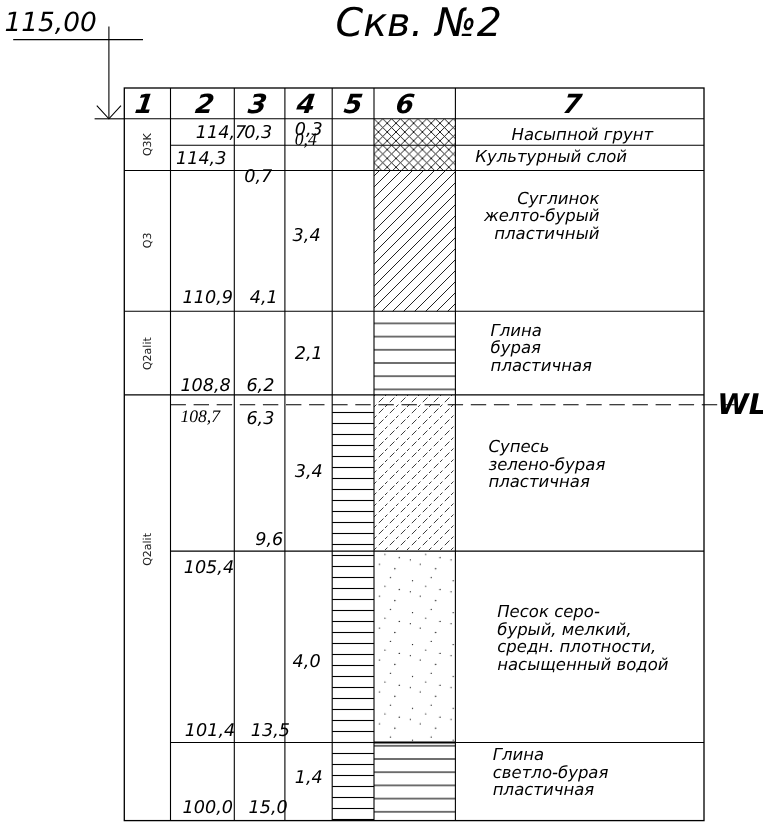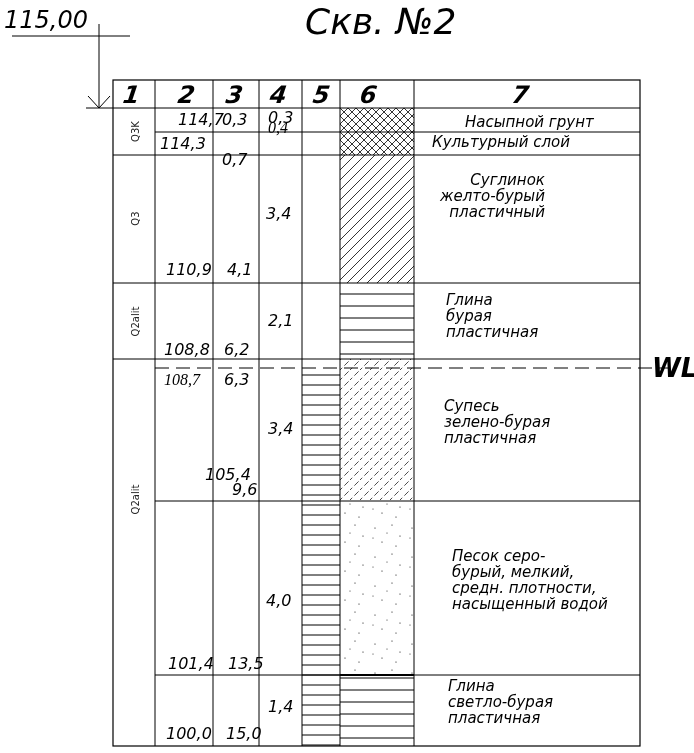--- a/index.html
+++ b/index.html
@@ -116,21 +116,21 @@
 <div class="t num" style="left:268px;top:313px;">2,1</div>
 <div class="t num" style="left:164px;top:342px;">108,8</div>
 <div class="t num" style="left:224px;top:342px;">6,2</div>
 <div class="t desc" style="left:446px;top:292px;">Глина
 бурая
 пластичная</div>
 
 <div class="t num" style="left:164px;top:372px;font-family:Liberation Serif, serif;">108,7</div>
 <div class="t num" style="left:224px;top:372px;">6,3</div>
 <div class="t num" style="left:268px;top:421px;">3,4</div>
-<div class="t num" style="left:167px;top:467px;margin-left:38px;">105,4</div>
+<div class="t num" style="left:167px;top:508px;">105,4</div>
 <div class="t num" style="left:232px;top:482px;">9,6</div>
 <div class="t desc" style="left:444px;top:398px;">Супесь
 зелено-бурая
 пластичная</div>
 
 <div class="t num" style="left:266px;top:593px;">4,0</div>
 <div class="t num" style="left:168px;top:656px;">101,4</div>
 <div class="t num" style="left:228px;top:656px;">13,5</div>
 <div class="t desc" style="left:421px;top:548px;margin-left:31px;">Песок серо-
 бурый, мелкий,

